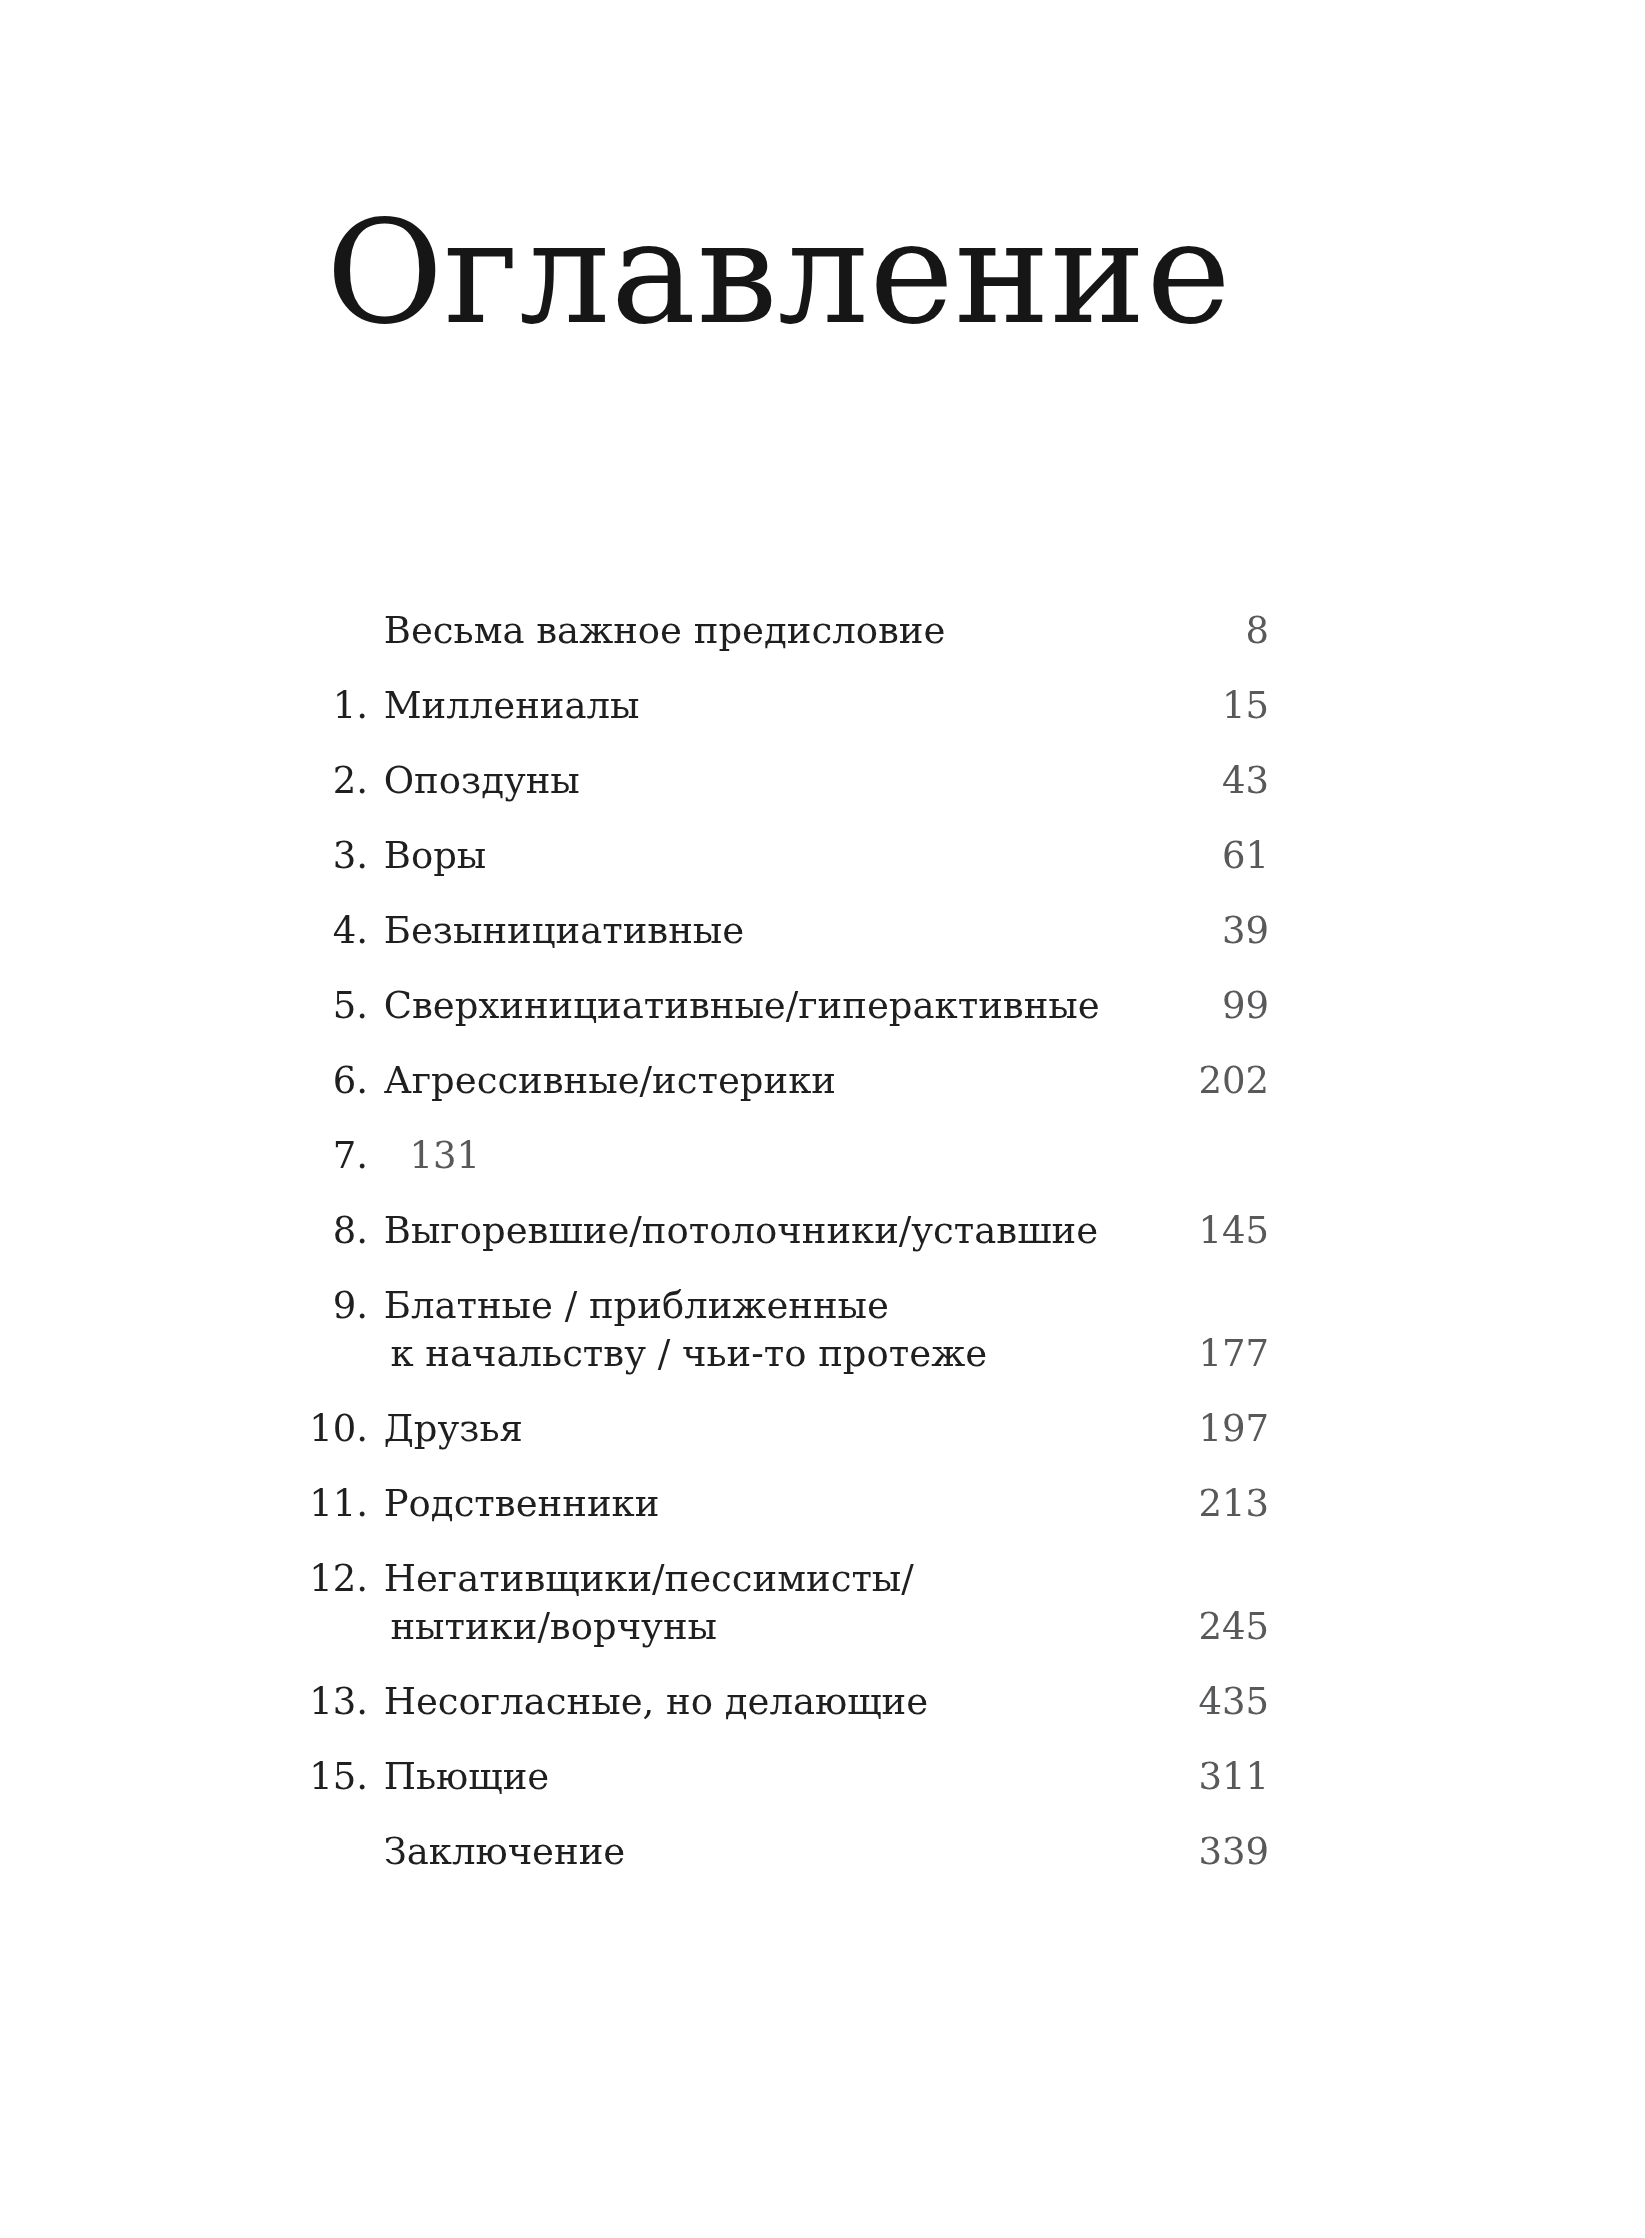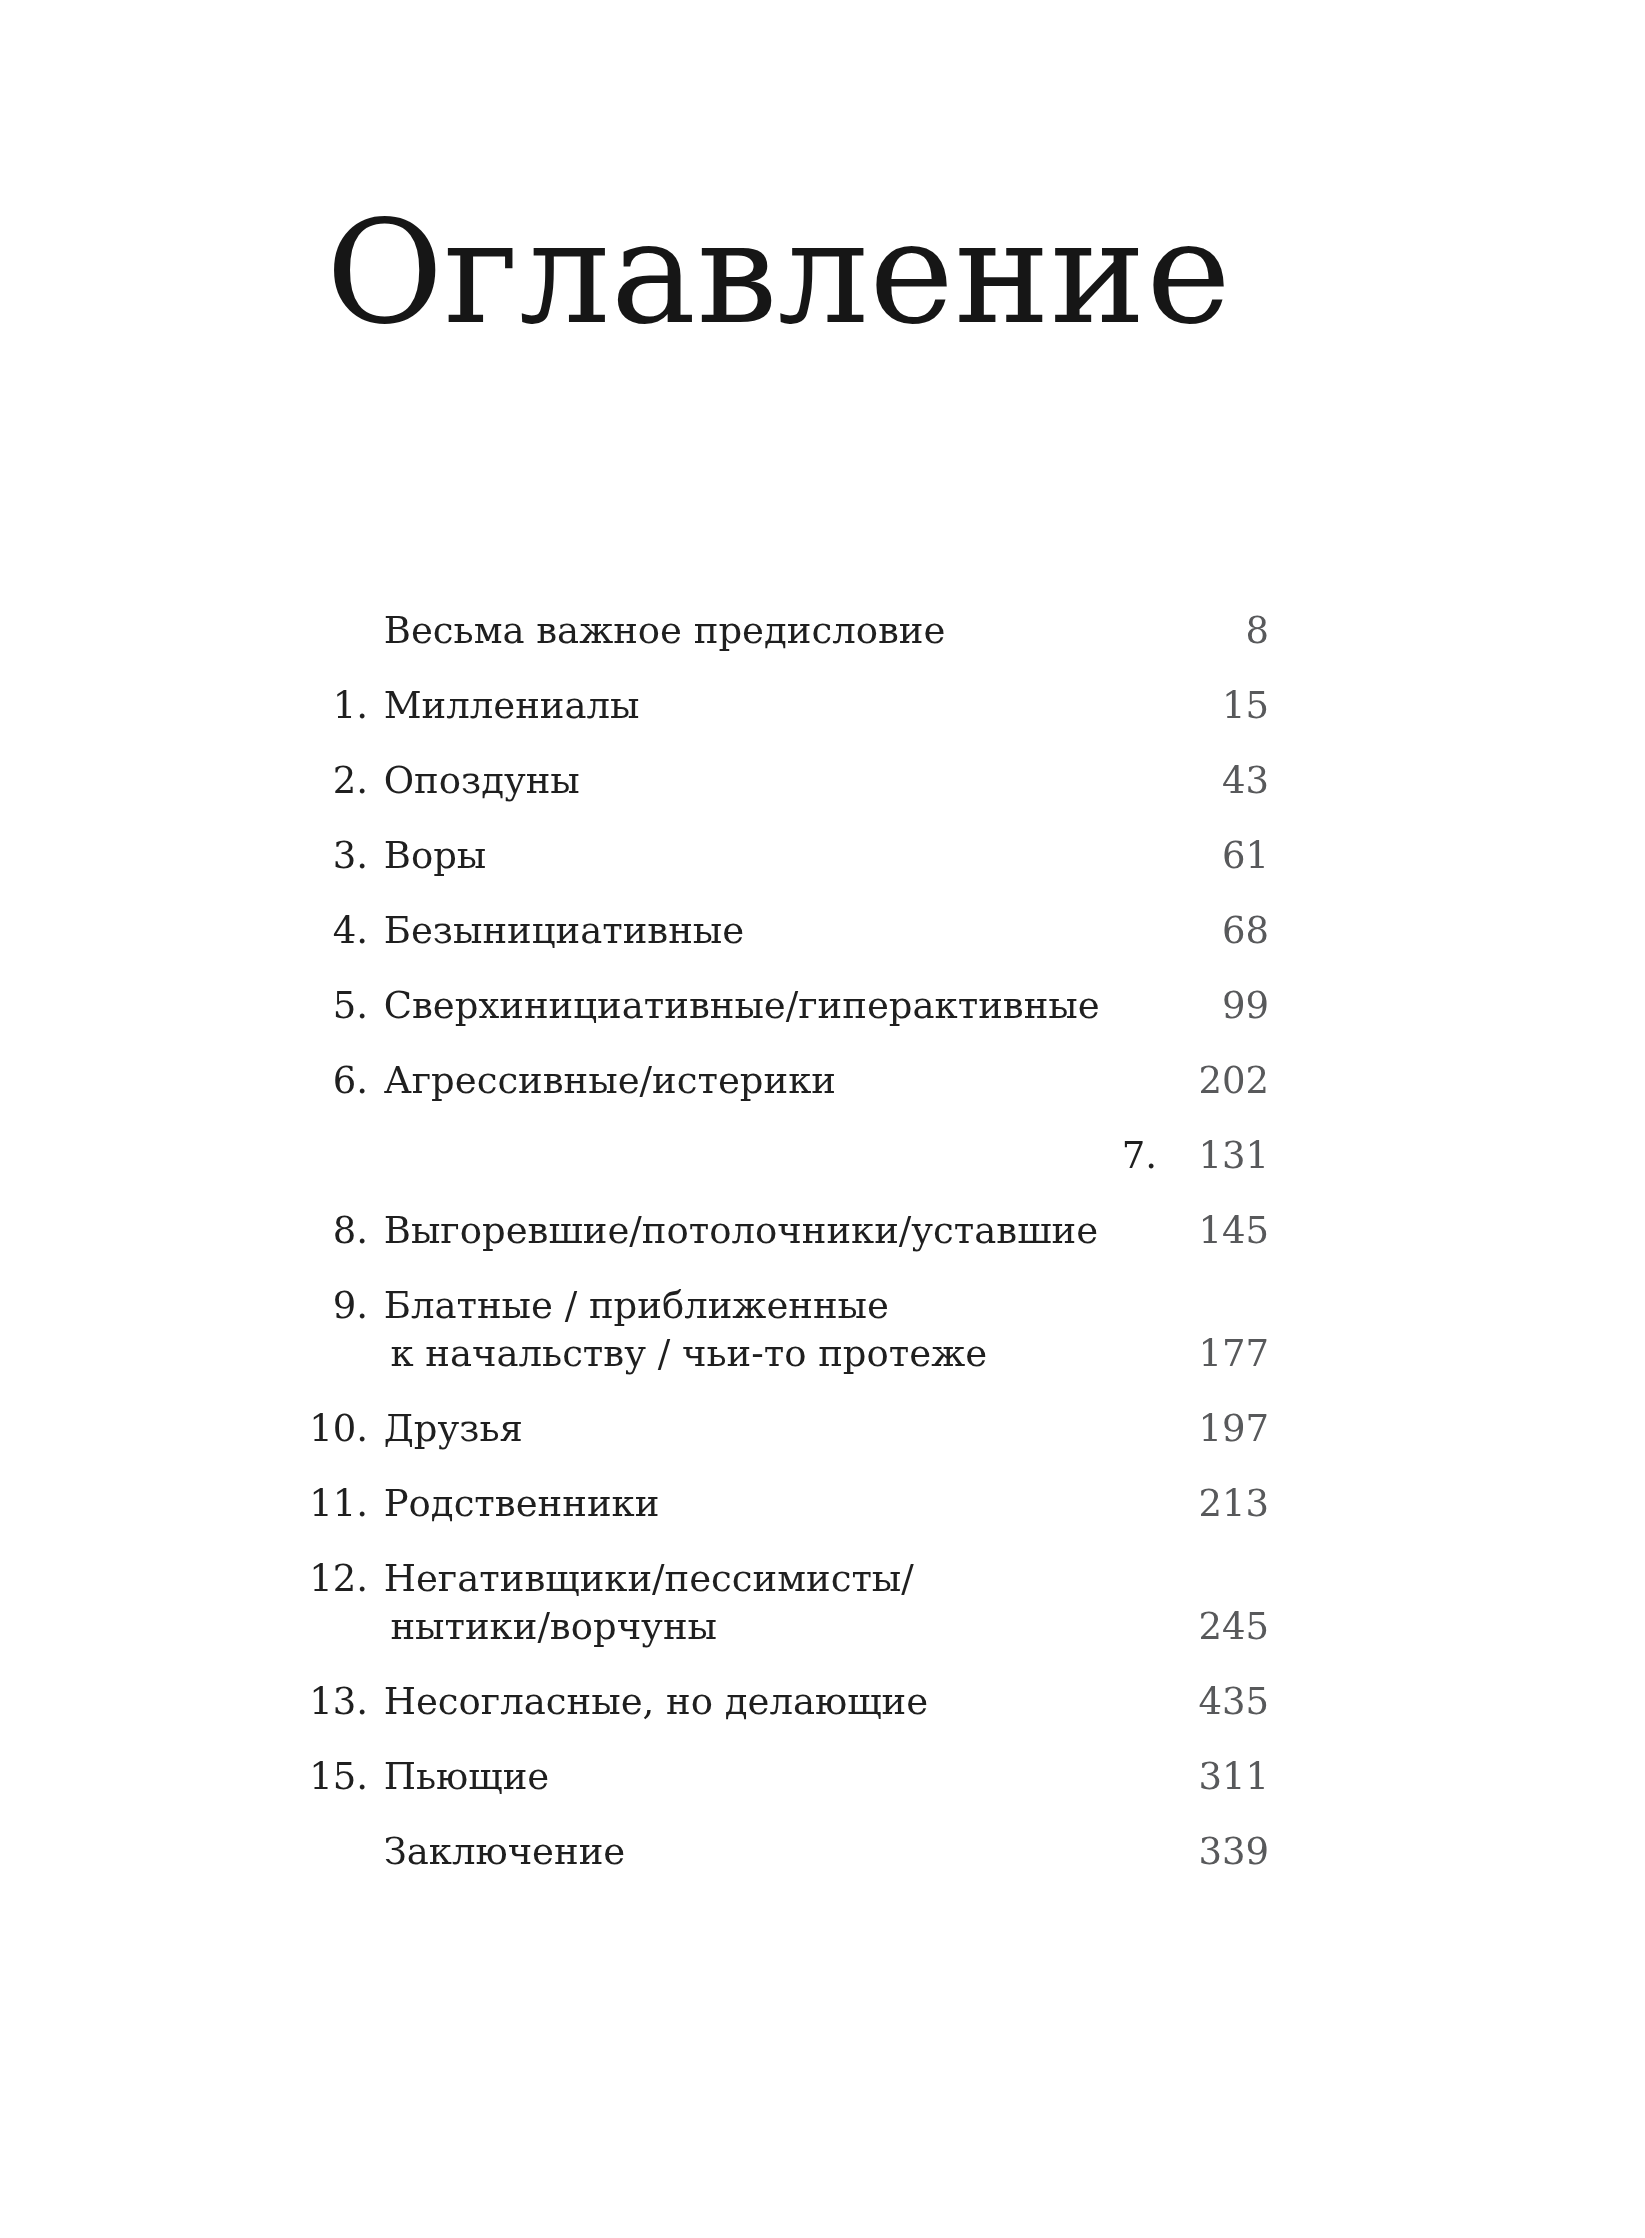--- a/index.html
+++ b/index.html
@@ -31,21 +31,20 @@
     position: absolute;
     top: 607px;
     left: 280px;
     width: 989px;
   }
   .row {
     display: flex;
     margin-bottom: 27px;
     font-size: 37px;
     line-height: 48px;
-    justify-content: flex-end;
   }
   .num {
     flex: 0 0 88px;
     text-align: right;
     align-self: flex-start;
     color: #1f1f1f;
   }
   .ttl {
     flex: 1 1 auto;
     margin-left: 15.7px;
@@ -106,21 +105,21 @@
     </div>
     <div class="pg">61</div>
   </div>
 
   <div class="row">
     <div class="num">4.</div>
     <div class="ttl">
       <span class="line line1">Безынициативные</span>
 
     </div>
-    <div class="pg">68</div>
+    <div class="pg">39</div>
   </div>
 
   <div class="row">
     <div class="num">5.</div>
     <div class="ttl">
       <span class="line line1">Сверхинициативные/гиперактивные</span>
 
     </div>
     <div class="pg">99</div>
   </div>

